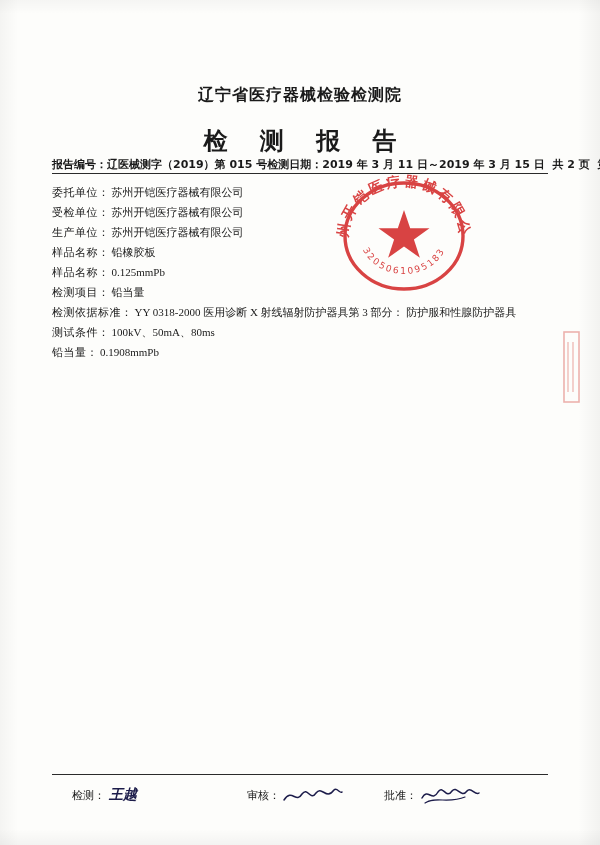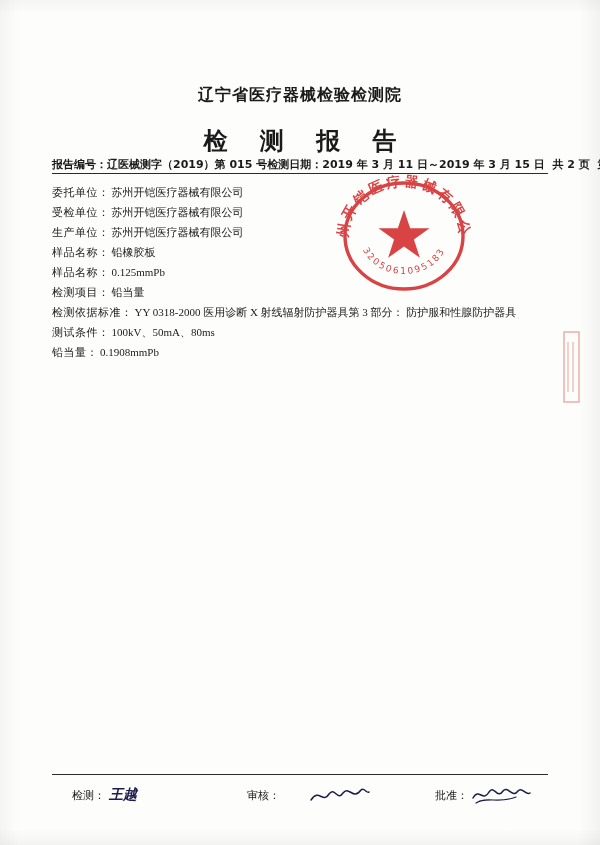--- a/index.html
+++ b/index.html
@@ -123,22 +123,22 @@
     display: flex;
     font-size: 11px;
     font-family: "DejaVu Sans", sans-serif;
   }
   .sig-block {
     display: flex;
     align-items: center;
     white-space: nowrap;
   }
   .sig-block.a { margin-left: 20px; }
-  .sig-block.b { margin-left: 110px; gap: 27px; }
-  .sig-block.c { margin-left: 64px; }
+  .sig-block.b { margin-left: 110px; }
+  .sig-block.c { margin-left: 40px; }
   .sig-label { font-weight: normal; }
   .sig-ink {
     margin-left: 4px;
     color: #1c1c4a;
     font-family: "DejaVu Serif", serif;
     font-style: italic;
     font-size: 14px;
     font-weight: bold;
   }
   .sig-scribble { margin-left: 2px; }

